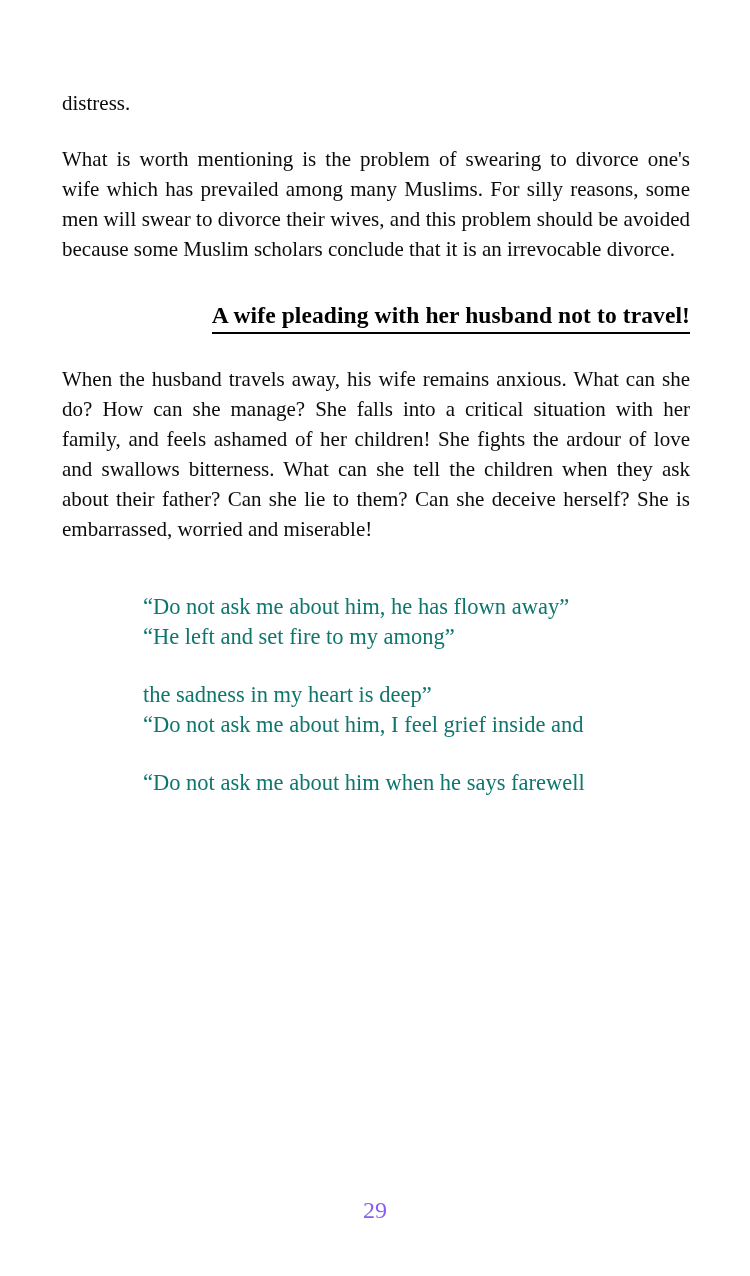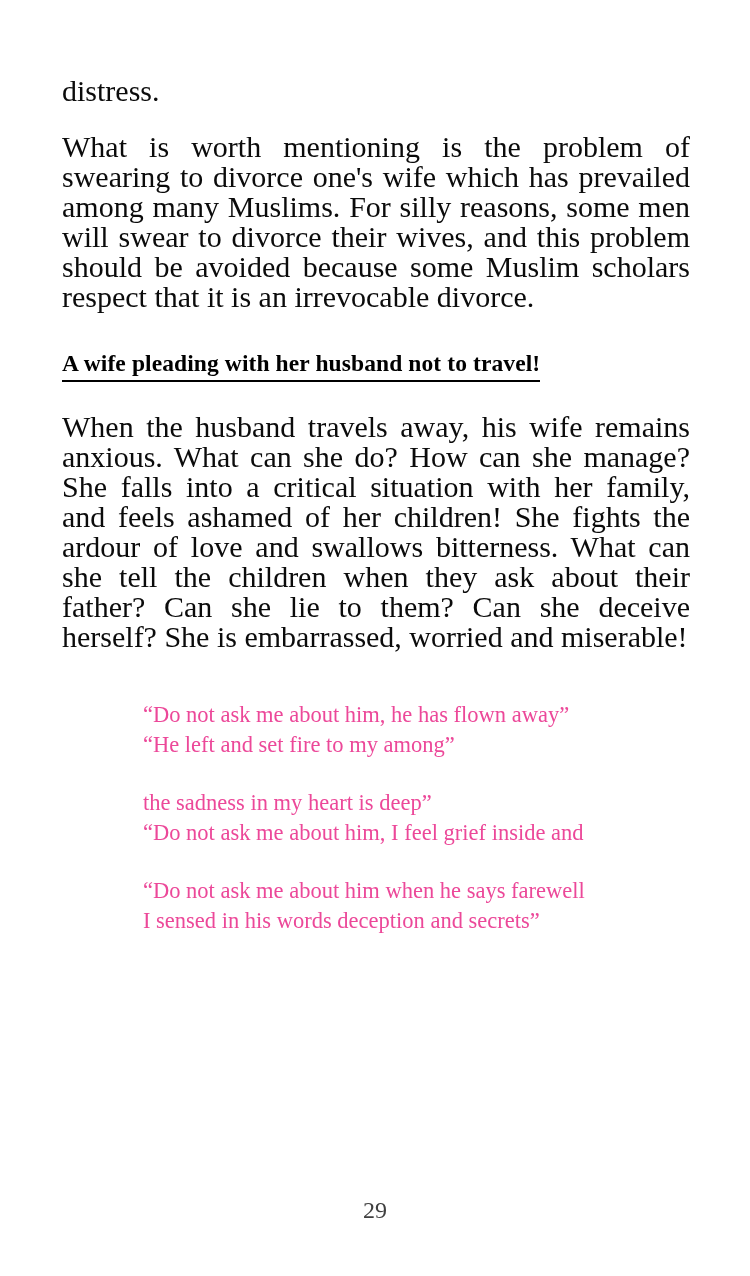--- a/index.html
+++ b/index.html
@@ -20,55 +20,55 @@
     background: #ffffff;
     overflow: hidden;
   }
   .content {
     position: absolute;
     left: 62px;
     top: 76px;
     width: 628px;
   }
   p.body-par {
-    margin: 0 0 26px 0;
-    font-size: 30px;
+    margin: 12px 0 26px 0;
+    font-size: 21px;
     line-height: 30px;
     text-align: justify;
     text-justify: inter-word;
     color: #0b0b0b;
   }
   p.body-par:last-child {
     margin-bottom: 0;
   }
   
 
   .heading-wrap {
     margin: 36px 0 30px 0;
-    text-align: left;
+    text-align: right;
   }
   h2.section-heading {
     display: inline-block;
     margin: 0;
     padding: 0 0 2px 0;
     font-size: 23.5px;
     line-height: 30px;
     font-weight: bold;
     letter-spacing: 0.1px;
     border-bottom: 2.6px solid #000;
     color: #000;
   }
 
   .verse-block {
     margin: 0 0 28px 0;
     padding-left: 81px;
     font-size: 22.5px;
     line-height: 30px;
     text-align: left;
-    color: #ec4899;
+    color: #0f766e;
   }
   .verse-block:last-of-type {
     margin-bottom: 0;
   }
   .verse-line {
     display: block;
     white-space: nowrap;
   }
 
   .spacer-before-verses {
@@ -76,35 +76,35 @@
   }
 
   .page-number {
     position: absolute;
     left: 0;
     right: 0;
     top: 1196px;
     text-align: center;
     font-size: 24px;
     line-height: 28px;
-    color: #404040;
+    color: #8b5cf6;
   }
 </style>
 </head>
 <body>
 
 <div class="page">
 
   <div class="content">
 
     <p class="body-par">distress.</p>
 
 
 
-    <p class="body-par">What is worth mentioning is the problem of swearing to divorce one's wife which has prevailed among many Muslims. For silly reasons, some men will swear to divorce their wives, and this problem should be avoided because some Muslim scholars respect that it is an irrevocable divorce.</p>
+    <p class="body-par">What is worth mentioning is the problem of swearing to divorce one's wife which has prevailed among many Muslims. For silly reasons, some men will swear to divorce their wives, and this problem should be avoided because some Muslim scholars conclude that it is an irrevocable divorce.</p>
 
     <div class="heading-wrap">
       <h2 class="section-heading">A wife pleading with her husband not to travel!</h2>
     </div>
 
     <p class="body-par">When the husband travels away, his wife remains anxious. What can she do? How can she manage? She falls into a critical situation with her family, and feels ashamed of her children! She fights the ardour of love and swallows bitterness. What can she tell the children when they ask about their father? Can she lie to them? Can she deceive herself? She is embarrassed, worried and miserable!</p>
 
     <div class="spacer-before-verses"></div>
 
     <div class="verse-block">
@@ -112,20 +112,19 @@
       <span class="verse-line">“He left and set fire to my among”</span>
     </div>
 
     <div class="verse-block">
       <span class="verse-line">the sadness in my heart is deep”</span>
       <span class="verse-line">“Do not ask me about him, I feel grief inside and</span>
     </div>
 
     <div class="verse-block">
       <span class="verse-line">“Do not ask me about him when he says farewell</span>
-      <span class="verse-line">I sensed in his words deception and secrets”</span>
     </div>
 
   </div>
 
   <div class="page-number">29</div>
 
 </div>
 
 </body></html>

